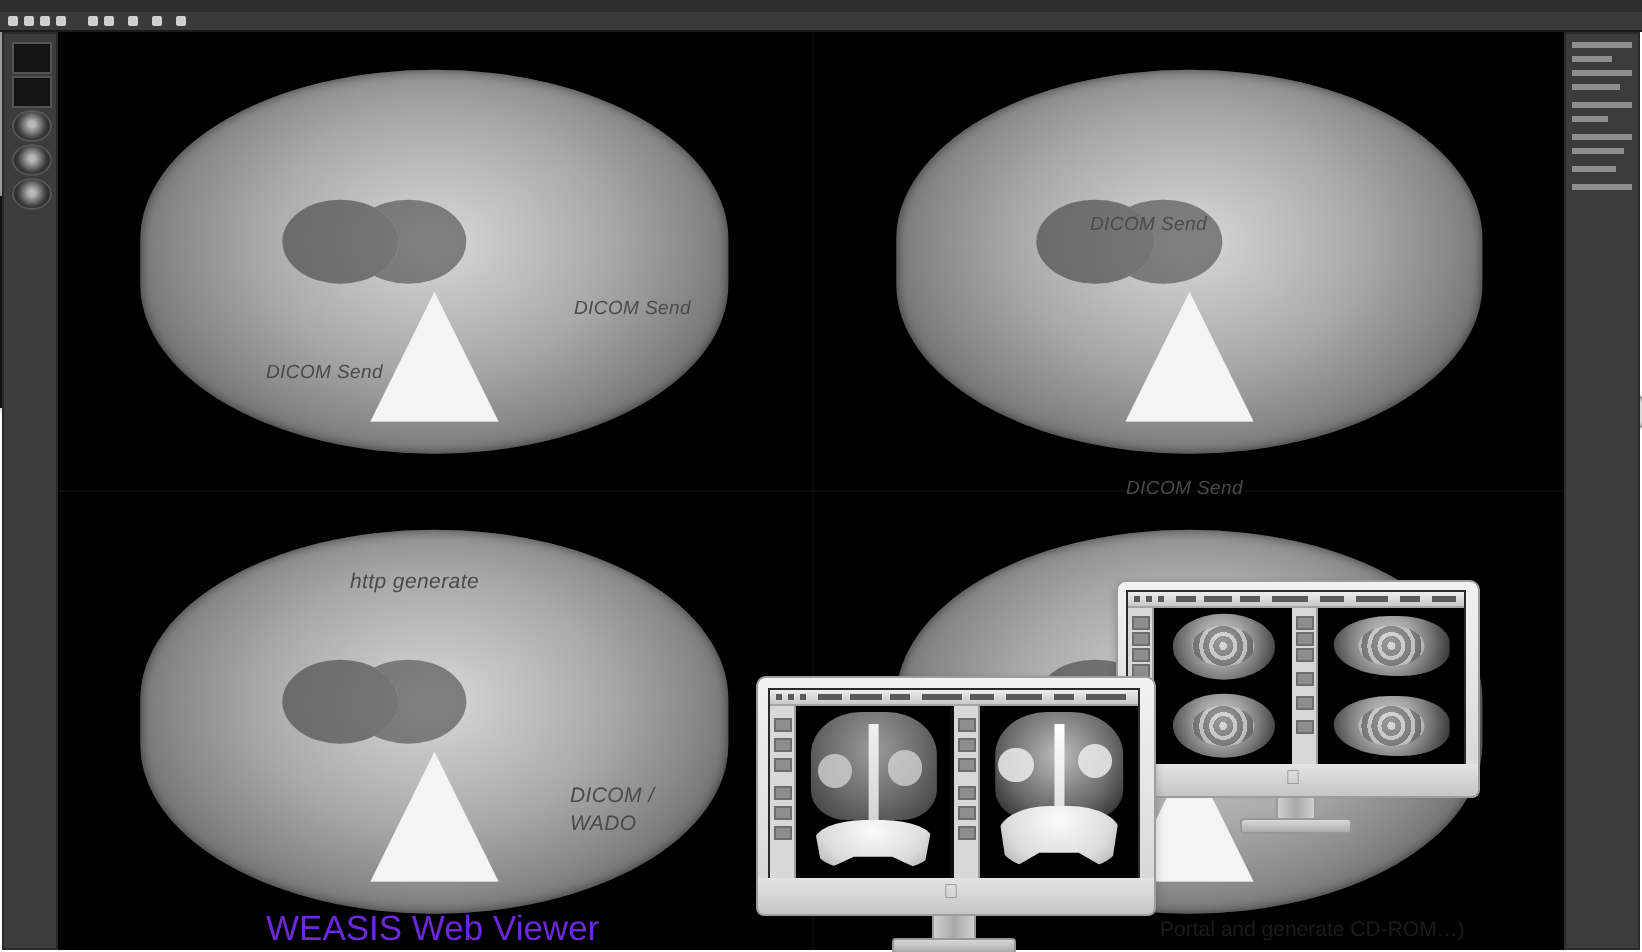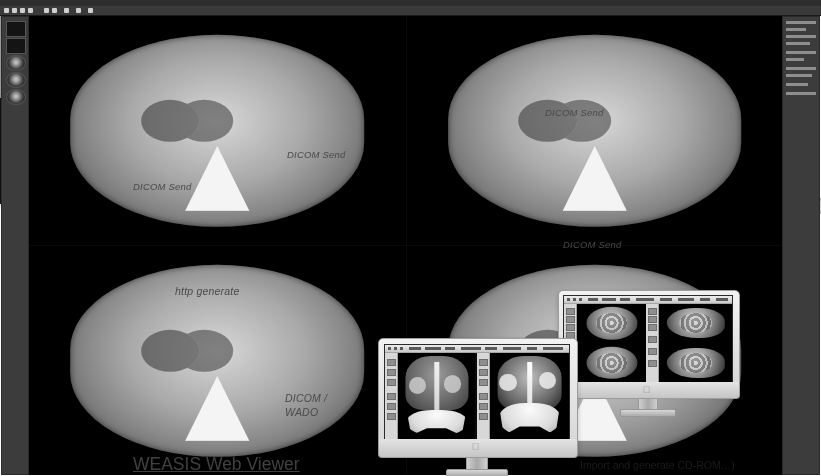--- a/index.html
+++ b/index.html
@@ -12,21 +12,21 @@
   #stage{
     position:relative;
     width:821px;height:476px;
     overflow:hidden;
     background:#fff;
   }
   #wires{position:absolute;left:0;top:0;width:821px;height:476px;pointer-events:none;}
 
   .node{position:absolute;}
   .lbl{position:absolute;white-space:pre;line-height:1.14;}
-  .lbl-big{font-size:17.5px;font-weight:400;color:#404040;text-decoration:underline;}
+  .lbl-big{font-size:17.5px;font-weight:400;color:#6d28d9;}
   .lbl-big2{font-size:17px;font-weight:400;color:#111;}
   .lbl-small{font-size:9.5px;color:#4a4a4a;letter-spacing:.2px;font-style:italic;}
   .lbl-sub{font-size:10.5px;color:#1b1b1b;line-height:1.26;}
 
   
   .shade{
     background:linear-gradient(125deg,#fdfdfd 0%,#e9e9e9 35%,#cfcfcf 62%,#e4e4e4 100%);
     border:1px solid #bcbcbc;
   }
   .shade-d{
@@ -586,21 +586,21 @@
           <div class="pelvis" style="height:38%;"></div>
         </div>
       </div>
     </div>
     <div class="chin" style="top:101px;height:18px;"></div>
     <div class="apple" style="left:93px;top:104px;"></div>
     <div class="neck" style="left:88px;top:119px;width:20px;height:13px;"></div>
     <div class="foot" style="left:68px;top:131px;width:60px;height:6px;"></div>
   </div>
 
-  <div class="lbl lbl-sub" style="left:580px;top:459px;">Import and generate CD-ROM…)</div>
+  <div class="lbl lbl-sub" style="left:580px;top:459px;">Portal and generate CD-ROM…)</div>
 
   <div class="lbl lbl-small" style="left:133px;top:182px;">DICOM Send</div>
   <div class="lbl lbl-small" style="left:287px;top:150px;">DICOM Send</div>
   <div class="lbl lbl-small" style="left:545px;top:108px;">DICOM Send</div>
   <div class="lbl lbl-small" style="left:563px;top:240px;">DICOM Send</div>
   <div class="lbl lbl-small" style="left:175px;top:286px;font-size:10.5px;">http generate</div>
   <div class="lbl lbl-small" style="left:285px;top:391px;font-size:10.5px;line-height:1.35;">DICOM /
 WADO</div>
 
 </div>

